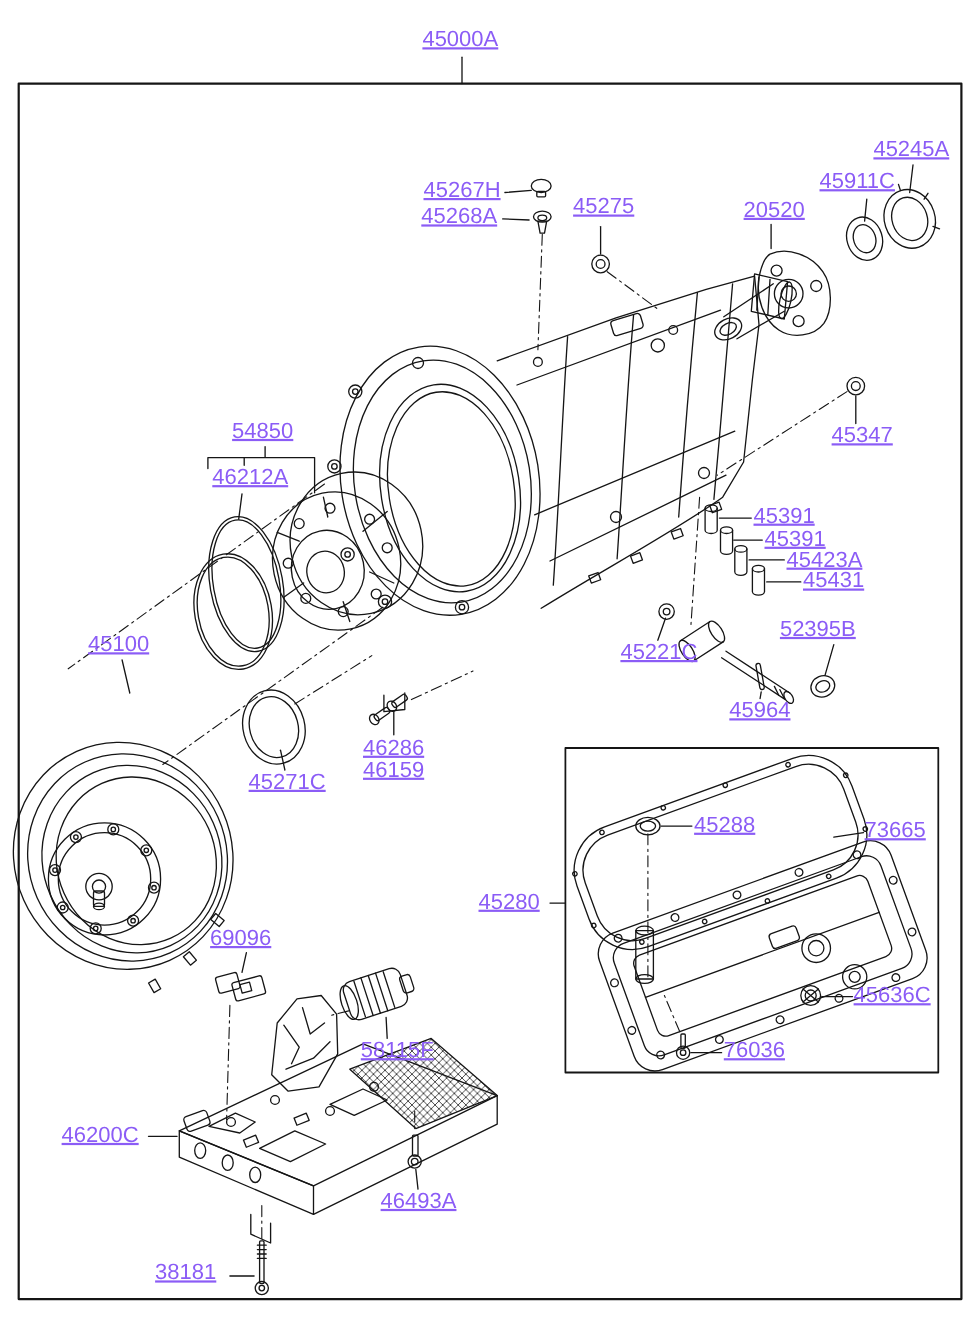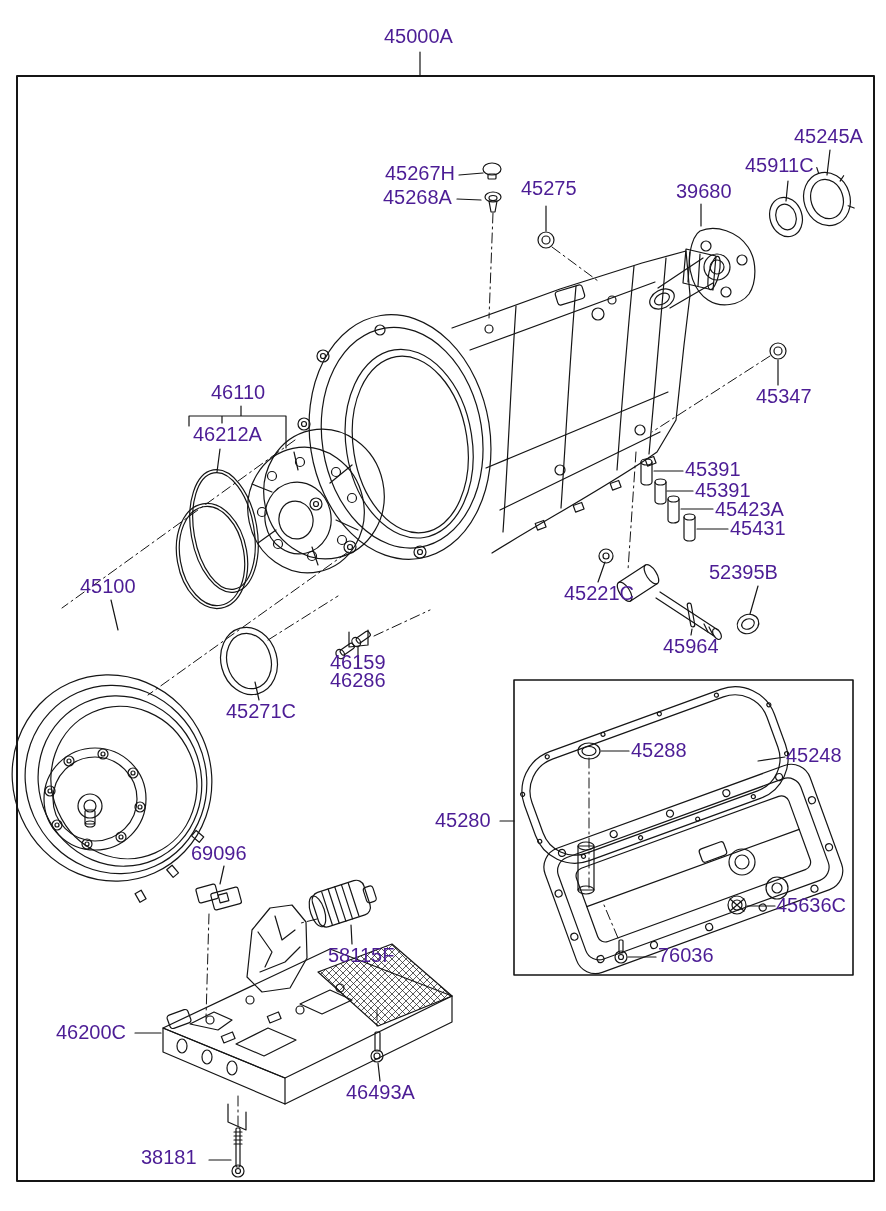--- a/index.html
+++ b/index.html
@@ -1,20 +1,20 @@
 <!DOCTYPE html>
 <html><head>
 <meta charset="utf-8">
 <style>
   html,body{margin:0;padding:0;background:#ffffff;}
   .stage{position:relative;width:886px;height:1211px;background:#ffffff;overflow:hidden;
          font-family:"Liberation Sans",sans-serif;}
   .art{position:absolute;left:0;top:0;}
-  .lbl{position:absolute;white-space:nowrap;font-size:20px;line-height:1.05;color:#4c1d95;
-       font-family:"Liberation Sans",sans-serif;}
+  .lbl{position:absolute;white-space:nowrap;font-size:20px;line-height:1.05;color:#8b5cf6;
+       font-family:"Liberation Sans",sans-serif;text-decoration:underline;}
   svg *{vector-effect:non-scaling-stroke;}
 </style>
 </head>
 <body>
 
 <div class="stage">
 
 <svg class="art" width="886" height="1211" viewBox="0 0 886 1211" stroke="#151515" fill="none" stroke-width="1.2" stroke-linecap="round" stroke-linejoin="round">
 
   <defs>
@@ -379,40 +379,40 @@
     <path d="M317,919 L301,923"></path>
     <path d="M377,1010 L377,1030"></path>
     <path d="M238,1096 L238,1126"></path>
   </g>
 </svg>
 
 <div class="lbl" style="left:384px;top:26px">45000A</div>
 <div class="lbl" style="left:385px;top:163px">45267H</div>
 <div class="lbl" style="left:383px;top:187px">45268A</div>
 <div class="lbl" style="left:521px;top:178px">45275</div>
-<div class="lbl" style="left:676px;top:181px">39680</div>
+<div class="lbl" style="left:676px;top:181px">20520</div>
 <div class="lbl" style="left:745px;top:155px">45911C</div>
 <div class="lbl" style="left:794px;top:126px">45245A</div>
 <div class="lbl" style="left:756px;top:386px">45347</div>
-<div class="lbl" style="left:211px;top:382px">46110</div>
+<div class="lbl" style="left:211px;top:382px">54850</div>
 <div class="lbl" style="left:193px;top:424px">46212A</div>
 <div class="lbl" style="left:685px;top:459px">45391</div>
 <div class="lbl" style="left:695px;top:480px">45391</div>
 <div class="lbl" style="left:715px;top:499px">45423A</div>
 <div class="lbl" style="left:730px;top:518px">45431</div>
 <div class="lbl" style="left:564px;top:583px">45221C</div>
 <div class="lbl" style="left:709px;top:562px">52395B</div>
 <div class="lbl" style="left:663px;top:636px">45964</div>
 <div class="lbl" style="left:80px;top:576px">45100</div>
 <div class="lbl" style="left:226px;top:701px">45271C</div>
 <div class="lbl" style="left:330px;top:670px">46286</div>
-<div class="lbl" style="left:330px;top:652px">46159</div>
+<div class="lbl" style="left:330px;top:690px">46159</div>
 <div class="lbl" style="left:435px;top:810px">45280</div>
 <div class="lbl" style="left:631px;top:740px">45288</div>
-<div class="lbl" style="left:786px;top:745px">45248</div>
+<div class="lbl" style="left:786px;top:745px">73665</div>
 <div class="lbl" style="left:776px;top:895px">45636C</div>
 <div class="lbl" style="left:658px;top:945px">76036</div>
 <div class="lbl" style="left:191px;top:843px">69096</div>
 <div class="lbl" style="left:328px;top:945px">58115F</div>
 <div class="lbl" style="left:56px;top:1022px">46200C</div>
 <div class="lbl" style="left:346px;top:1082px">46493A</div>
 <div class="lbl" style="left:141px;top:1147px">38181</div>
 
 </div>
 

